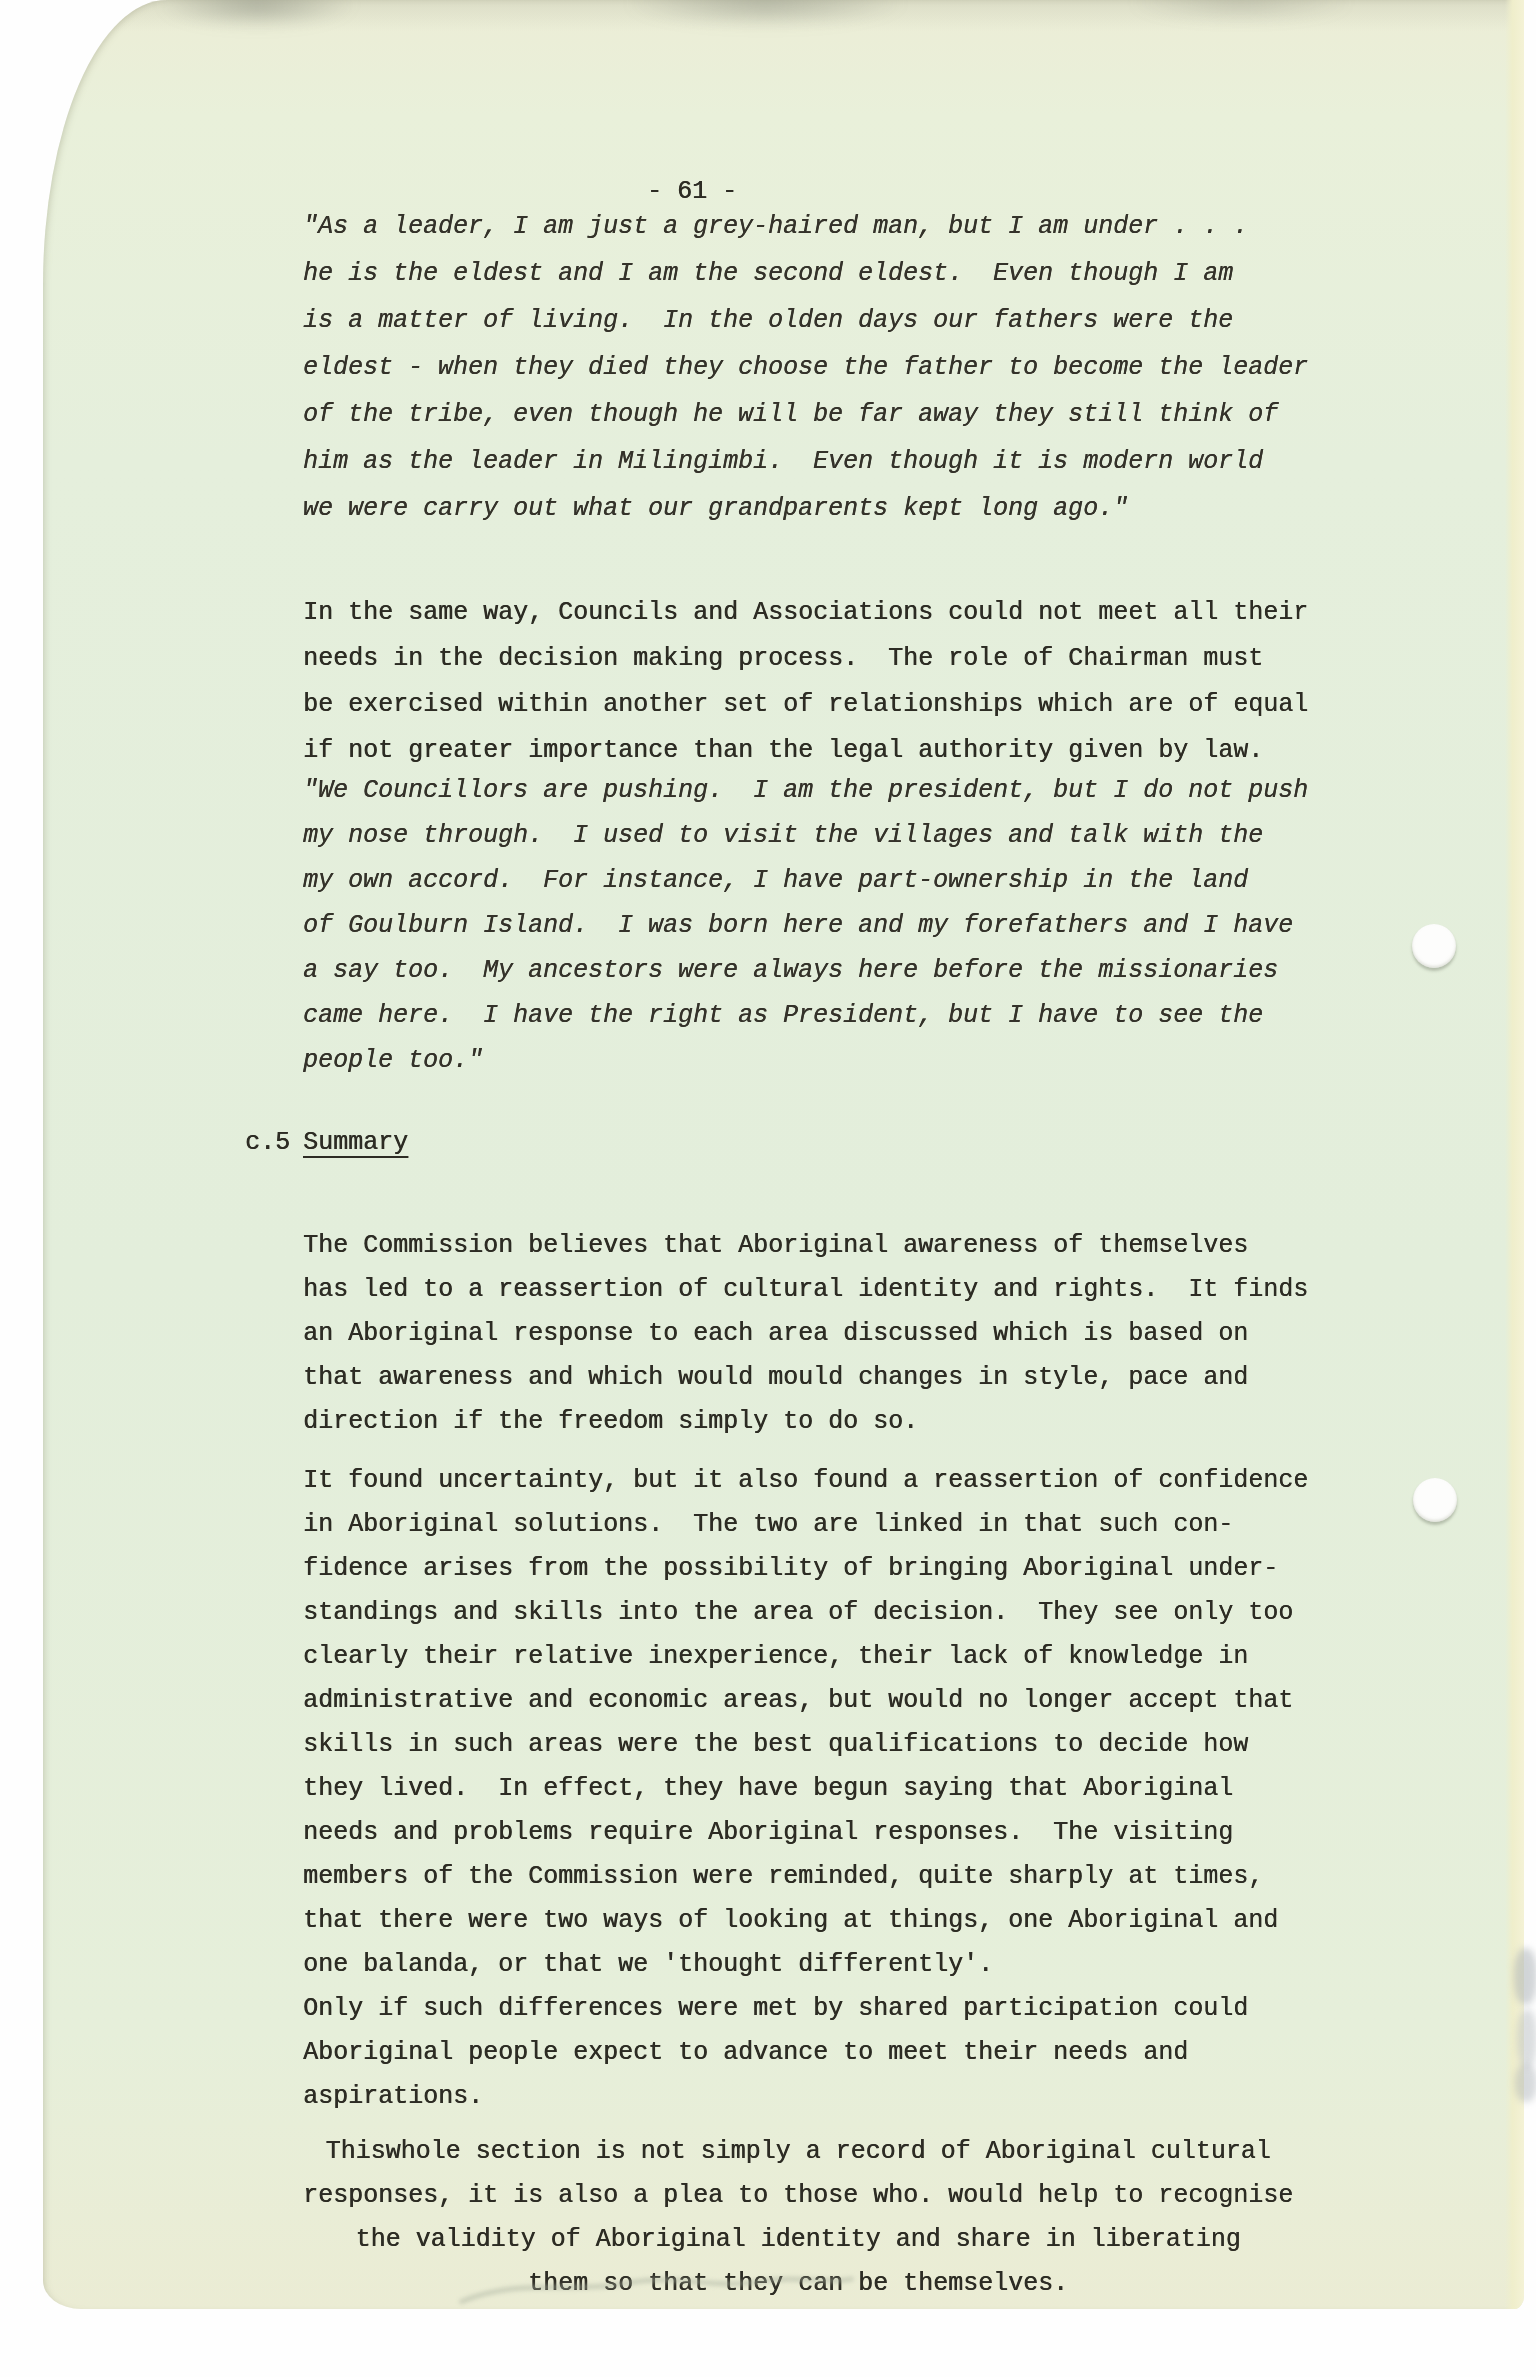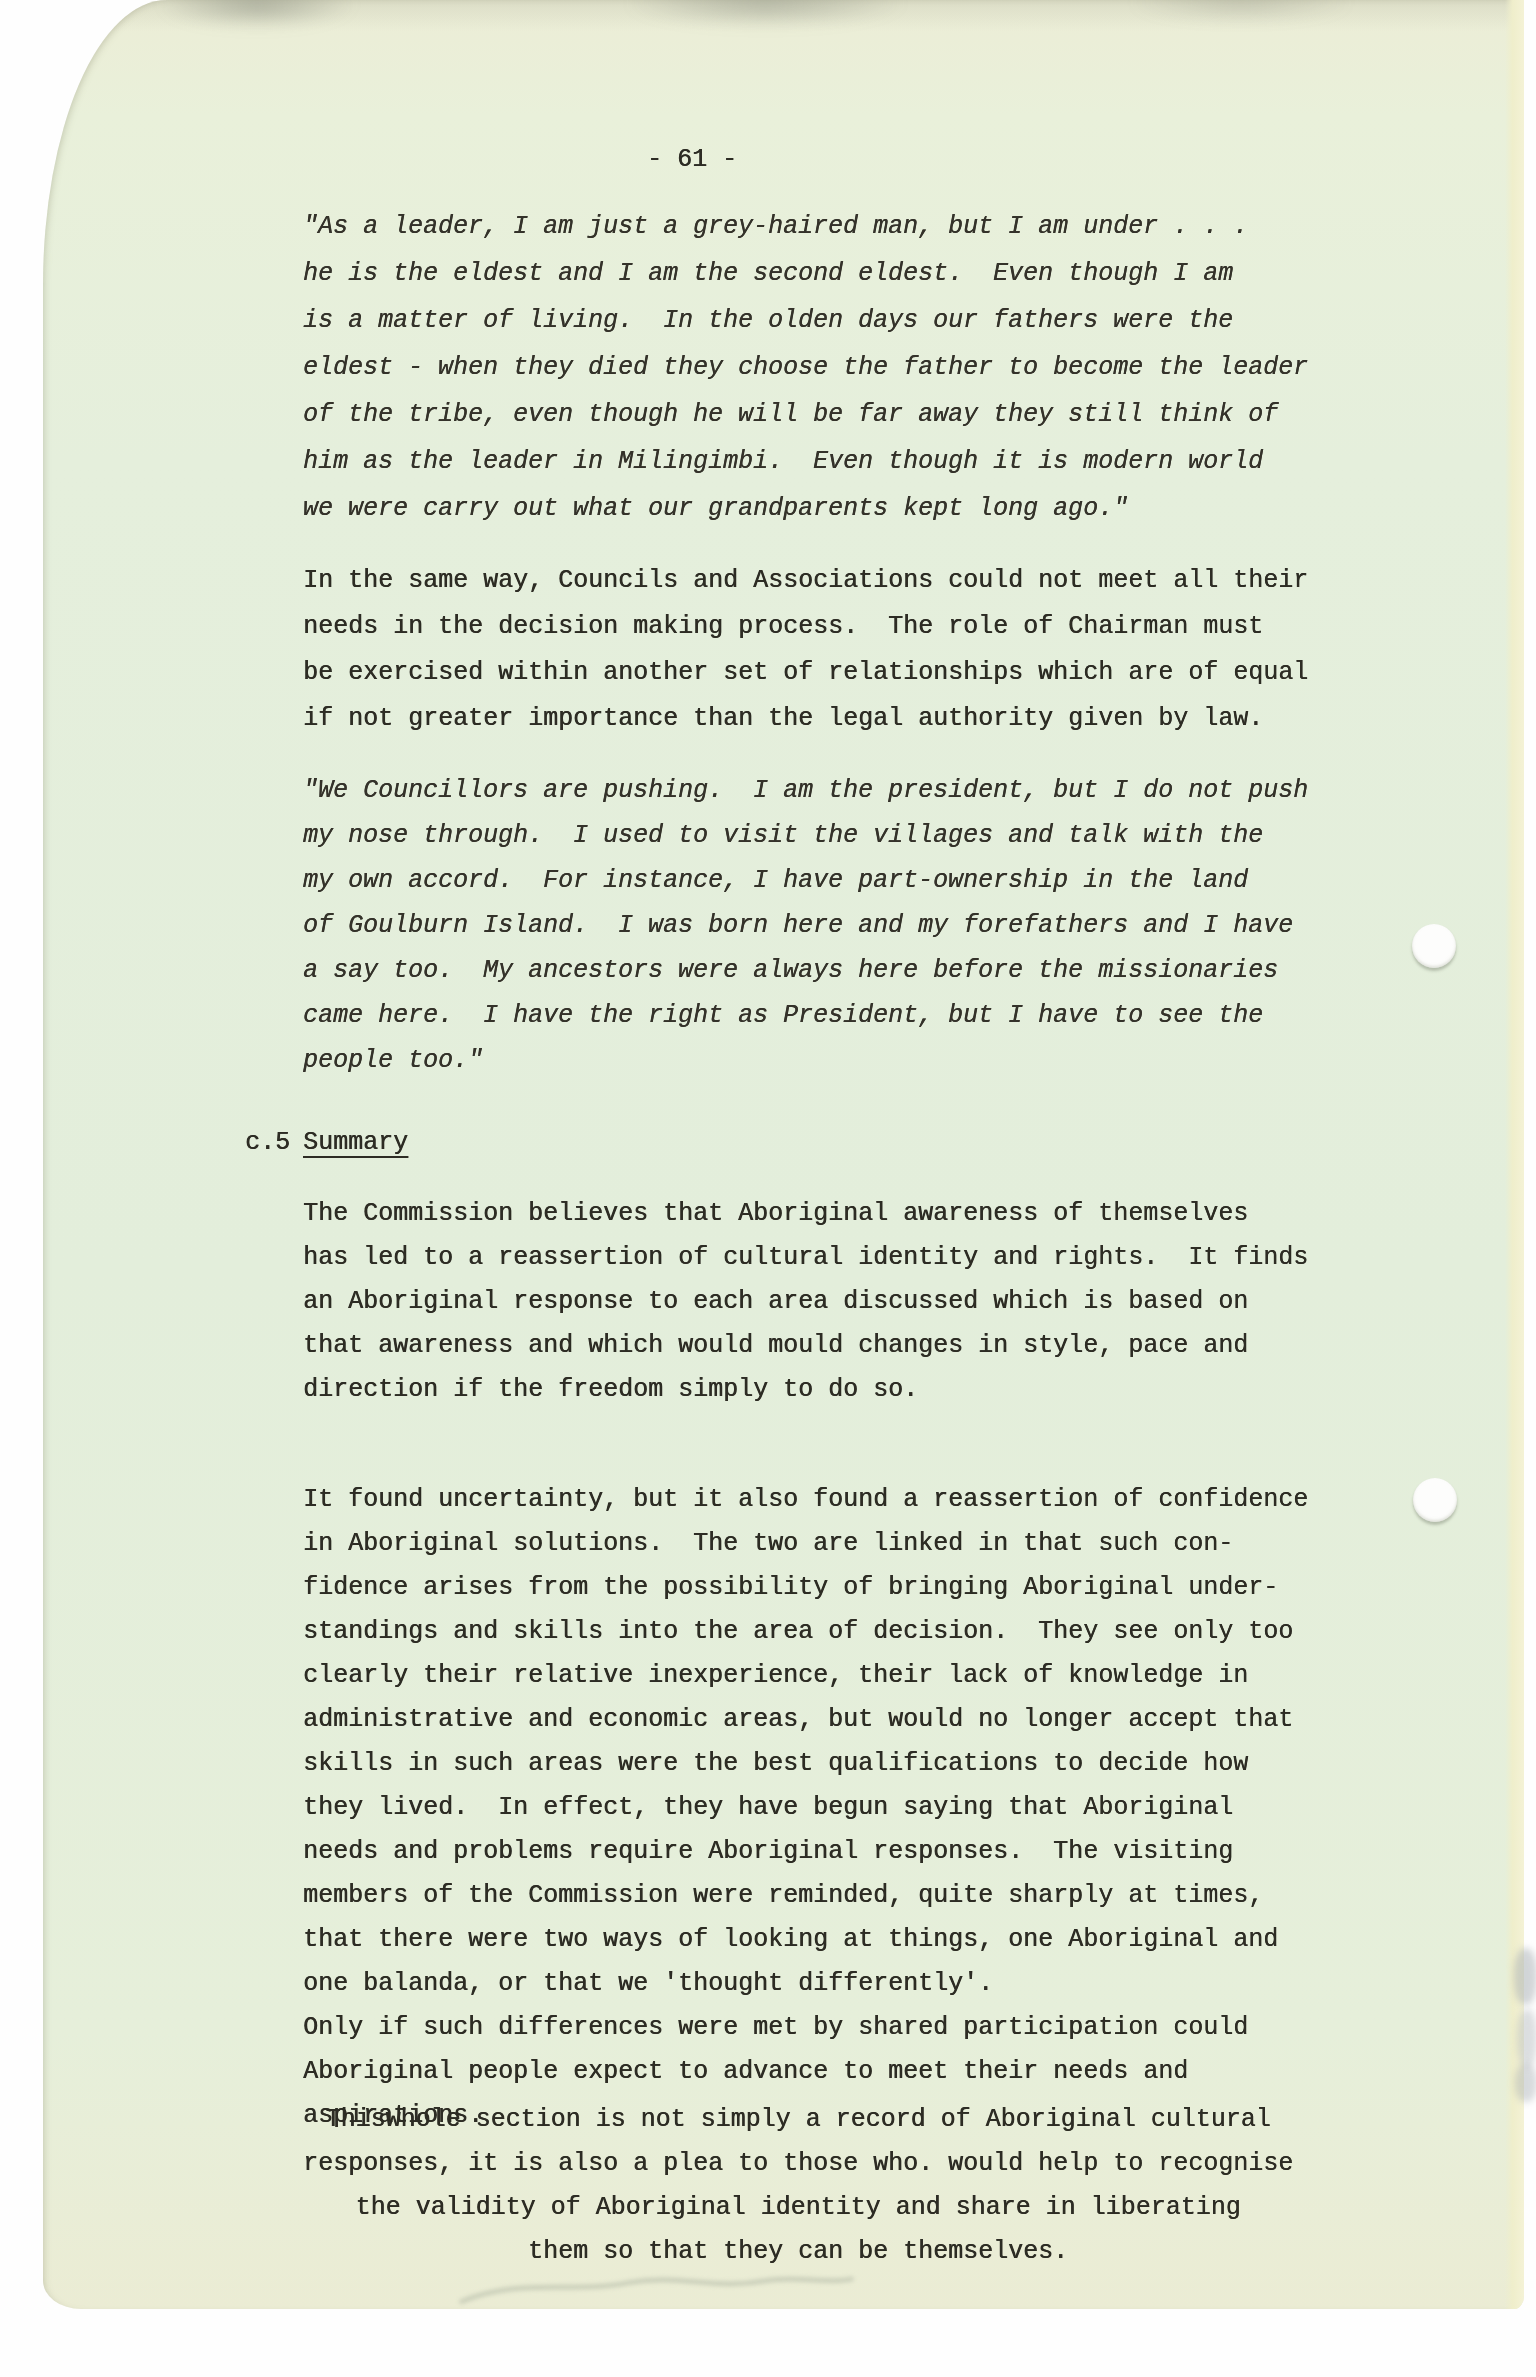--- a/index.html
+++ b/index.html
@@ -29,32 +29,32 @@
   .smudge { position:absolute; filter:blur(6.7px); border-radius:50%; }
   .sm1 { left:114px; top:-19px; width:200px; height:48px;
          background:radial-gradient(ellipse,rgba(95,100,90,.38),rgba(95,100,90,0) 70%); }
   .sm2 { left:580px; top:-21px; width:285px; height:49px;
          background:radial-gradient(ellipse,rgba(95,100,90,.32),rgba(95,100,90,0) 70%); }
   .sm3 { left:1084px; top:-17px; width:228px; height:40px;
          background:radial-gradient(ellipse,rgba(105,108,96,.22),rgba(105,108,96,0) 70%); }
 
   .tline { white-space:pre; }
   .block { position:absolute; left:260px; font-size:25px; letter-spacing:0; color:#2d2c24; }
-  .roman { text-shadow:0.4px 0 0 currentColor; }
+  .roman { text-shadow:0.4px 0 0 currentColor;margin-top:32px; }
   .quote { font-style:italic; color:#34322a; text-shadow:0.2px 0 0 currentColor; }
 
   .page-number {
     position:absolute; left:604px; top:145px; font-size:25px;
     color:#2d2c24; text-shadow:0.4px 0 0 currentColor; white-space:pre;
   }
   .q1 { top:203px;  line-height:47px; }
   .pc { top:558px;  line-height:46px; }
   .q2 { top:768px;  line-height:45px; }
   .sp1 { top:1192px; line-height:44px; }
-  .sp2 { top:1478px; line-height:44px; }
+  .sp2 { top:1427px; line-height:44px; }
   .sp3 { top:2098px; line-height:44px;text-align:center; }
 
   .heading { position:absolute; top:1128px; left:0; width:100%; height:48px;
              font-size:25px; color:#2d2c24; text-shadow:0.4px 0 0 currentColor; }
   .sec-label { position:absolute; left:176px; top:0; white-space:pre;margin-left:26px; }
   .sec-title { position:absolute; left:260px; top:0; white-space:pre;
                text-decoration:underline; text-underline-offset:6.7px; text-decoration-thickness:1.9px; }
 
   .punch { position:absolute; width:44px; height:44px; border-radius:50%;
            background:#fdfdfc;

